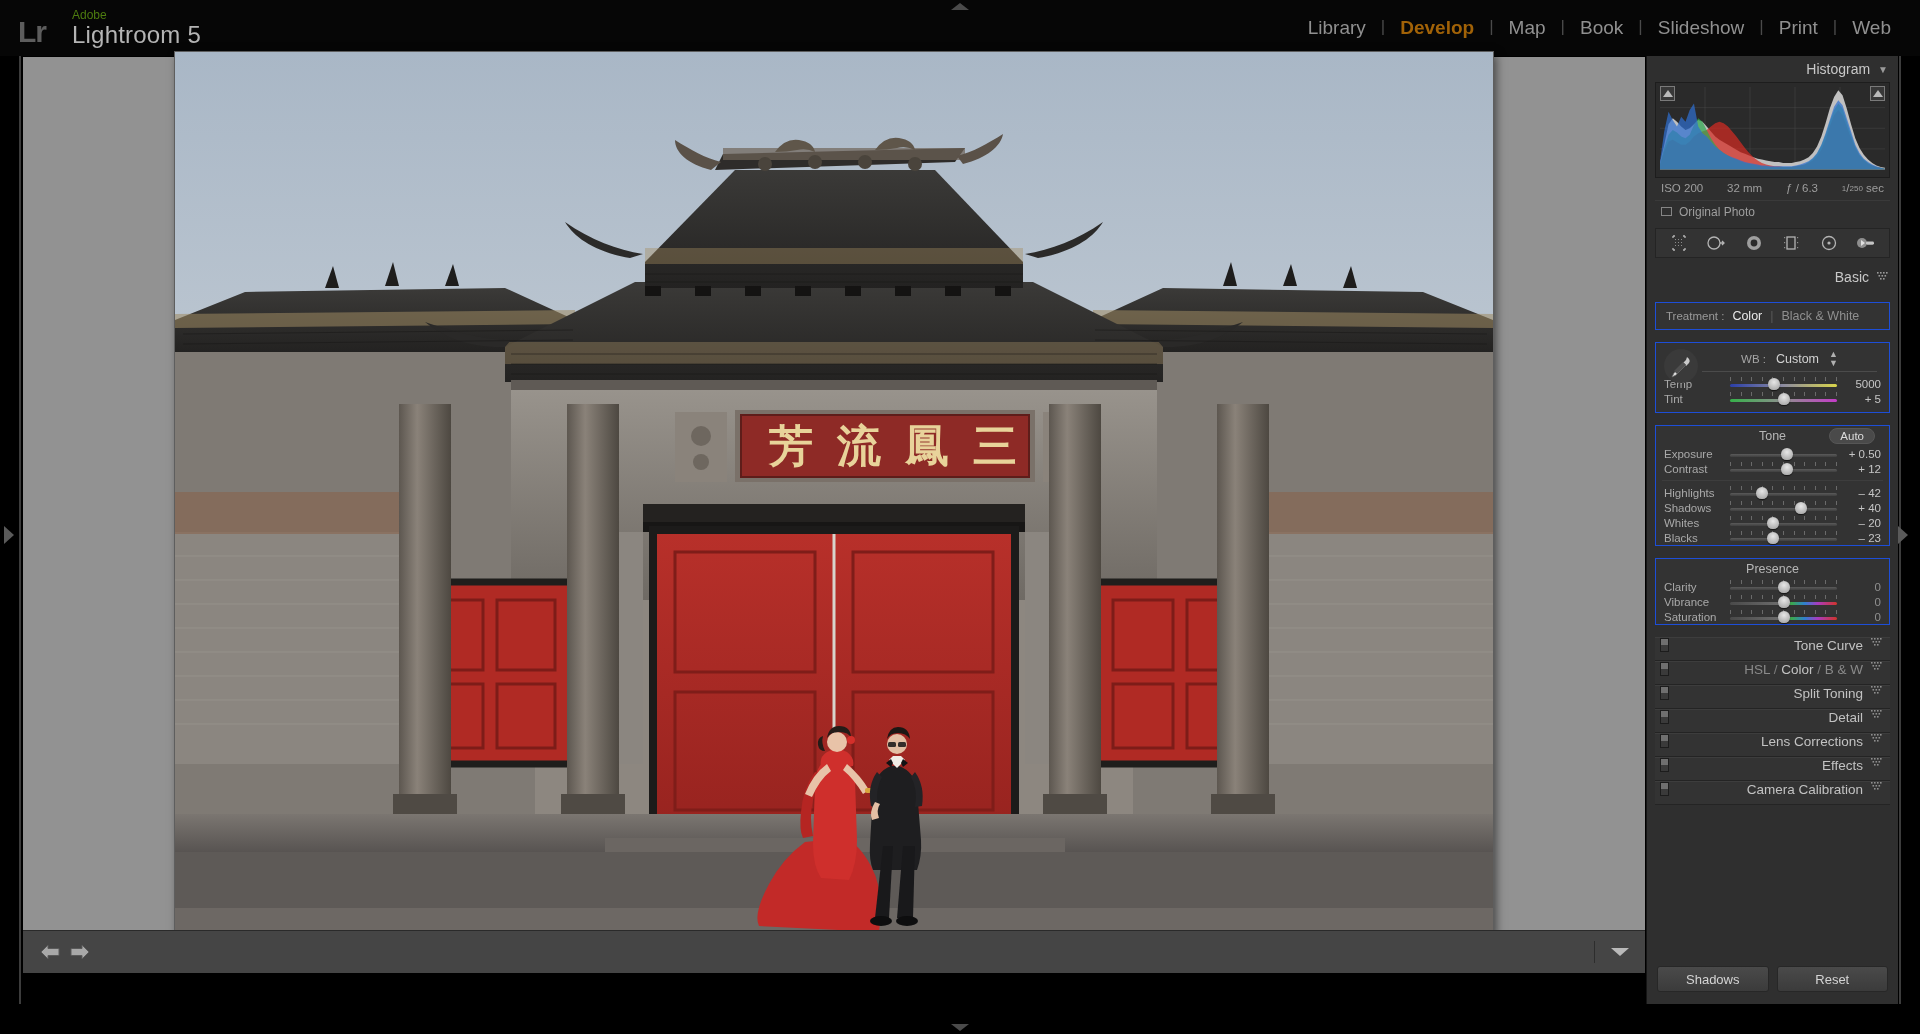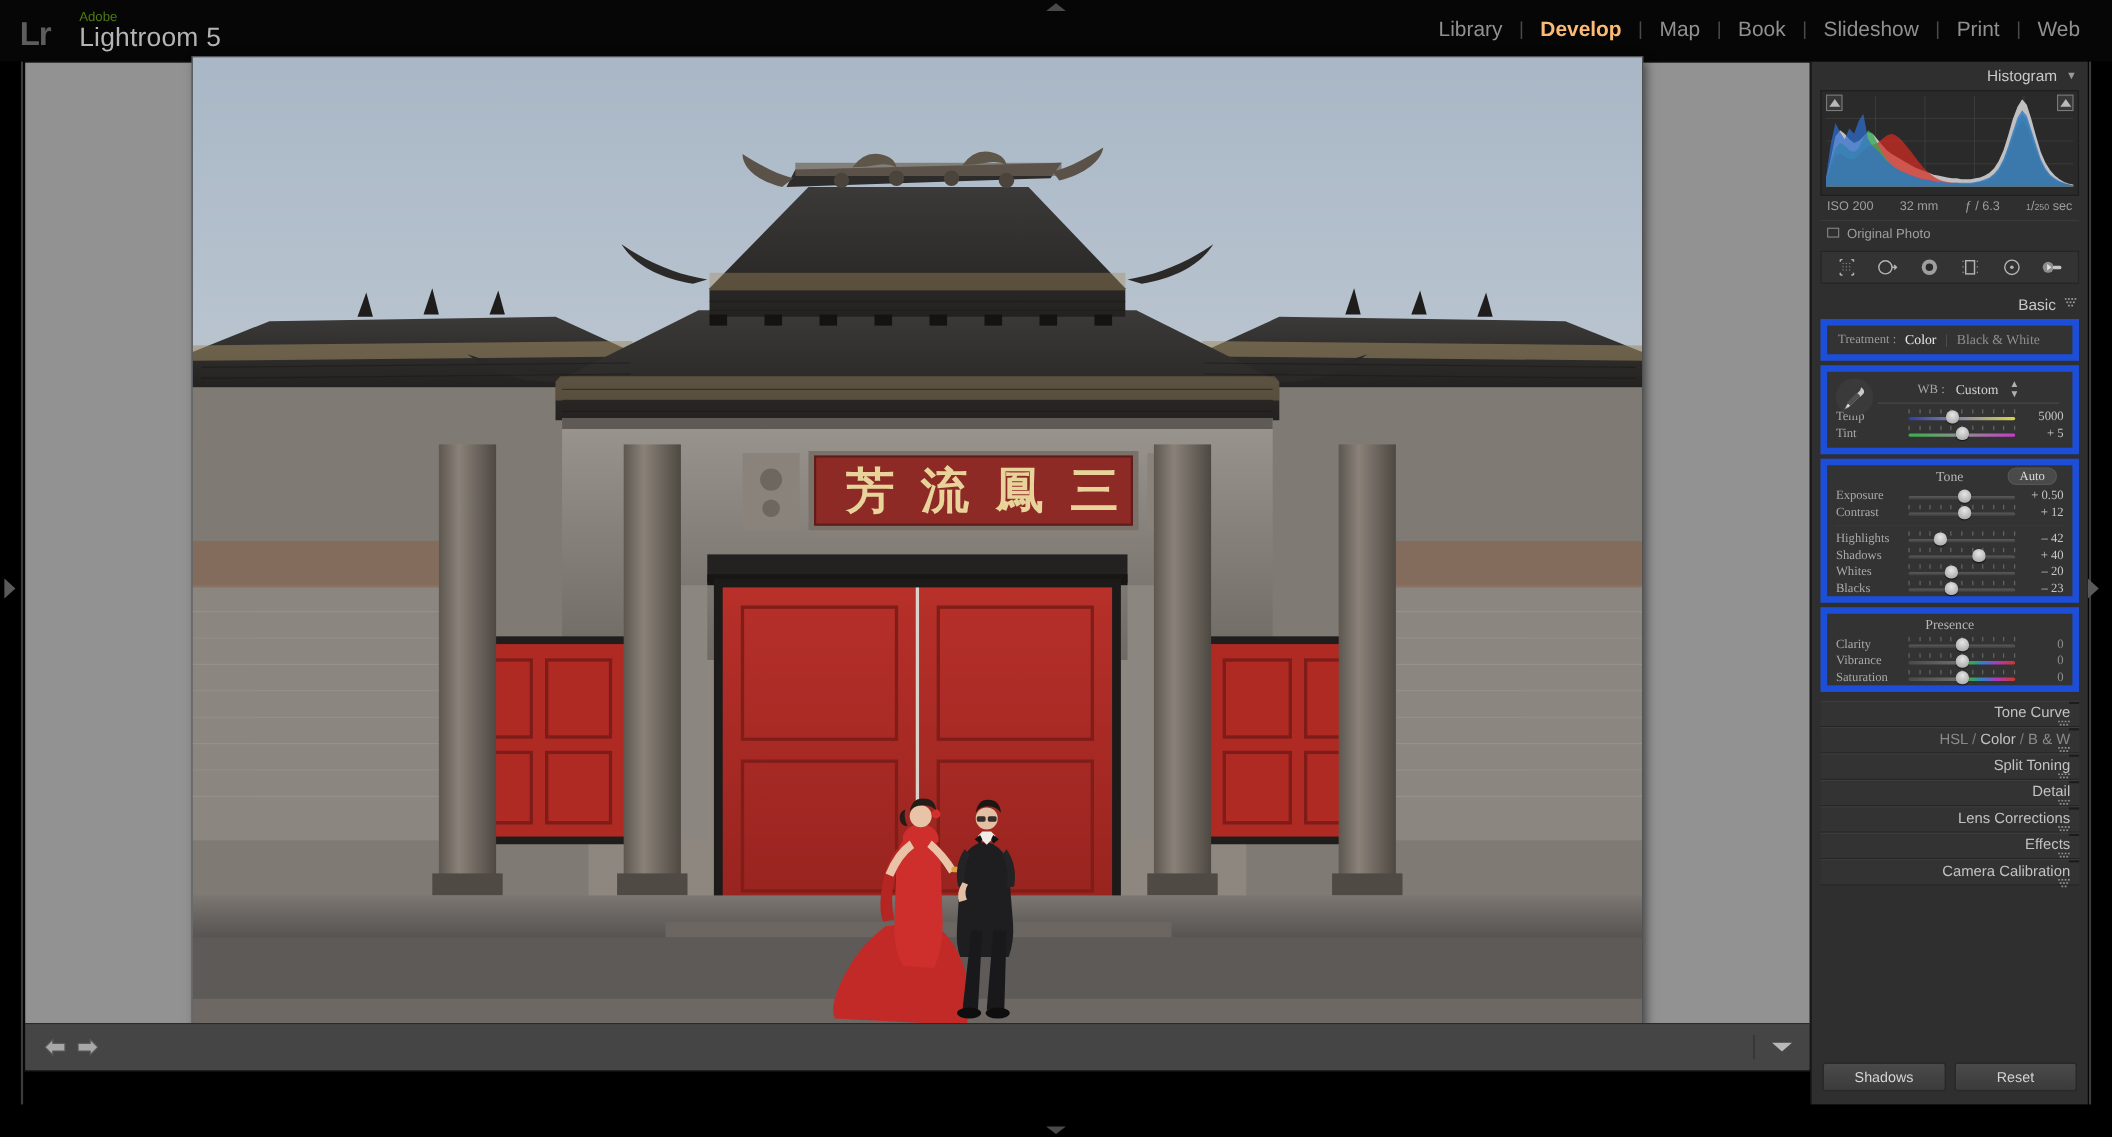--- a/index.html
+++ b/index.html
@@ -27,21 +27,21 @@
   #app-name  { font-size: 24px; color: #b4b4b4; font-weight: 300; letter-spacing: .2px; }
 
   #modules {
     margin-left: auto; margin-right: 14px;
     display: flex; align-items: flex-start; gap: 0;
     font-size: 19px;
   }
   #modules .mod {
     color: #909090; padding: 0 15px; cursor: pointer; font-weight: 400;
   }
-  #modules .mod.active { color: #fdba74; font-weight: 700; }
+  #modules .mod.active { color: #a16207; font-weight: 700; }
   #modules .sep { color: #4a4a4a; font-size: 17px; }
 
   .edge-chevron {
     position: absolute; left: 50%; transform: translateX(-50%);
     width: 0; height: 0; cursor: pointer;
   }
   #top-chevron { top: 3px; border-left: 9px solid transparent; border-right: 9px solid transparent; border-bottom: 7px solid #4a4a4a; }
   #bottom-chevron { bottom: 3px; border-left: 9px solid transparent; border-right: 9px solid transparent; border-top: 7px solid #4a4a4a; }
 
   .side-triangle { position: absolute; width: 0; height: 0; cursor: pointer;
@@ -124,21 +124,21 @@
     padding: 0 6px; border-top: 1px solid #3a3a3a; color: #9e9e9e; font-size: 12px; cursor: pointer;
   }
   .chk { width: 11px; height: 9px; border: 1px solid #868686; }
 
   #tool-strip {
     margin: 6px 8px 0; height: 30px; background: #333;
     border: 1px solid #242424; display: flex; align-items: center;
     justify-content: space-around; padding: 0 4px;
   }
   #tool-strip .tool { width: 26px; height: 22px; display: flex; align-items: center; justify-content: center; cursor: pointer; }
-  .block { margin: 0 8px; background: #333; border: 6px solid #1d4ed8; font-family: Liberation Serif, serif; }
+  .block { margin: 12px 8px; background: #333; border: 1px solid #1d4ed8; }
 
   #treatment-row { height: 26px; display: flex; align-items: center; padding: 0 10px; gap: 8px; }
   #treatment-row .lbl { color: #9a9a9a; font-size: 11.5px; }
   #treatment-row .opt { font-size: 12.5px; color: #8f8f8f; cursor: pointer; }
   #treatment-row .opt.active { color: #e8e8e8; }
   #treatment-row .bar { color: #585858; }
 
   .wb-block { position: relative; padding: 6px 0 6px 0; }
   #wb-dropper {
     position: absolute; left: 8px; top: 6px; width: 34px; height: 34px;
@@ -171,23 +171,23 @@
   .sec-label-row { height: 20px; display: flex; align-items: center; justify-content: center; gap: 10px; position: relative; }
   .sec-label-row .t { font-size: 12.5px; color: #b6b6b6; }
   #auto-btn {
     position: absolute; right: 14px; top: 2px; padding: 1px 10px;
     background: #4a4a4a; border: 1px solid #565656; border-radius: 8px;
     font-size: 11.5px; color: #dcdcdc; cursor: pointer;
   }
   .divider { height: 1px; background: #2a2a2a; border-bottom: 1px solid #3d3d3d; margin: 4px 6px; }
 
   .collapsed {
-    margin: 0 8px; height: 24px; display: flex; align-items: flex-end;
+    margin: 0 8px; height: 24px; display: flex; align-items: flex-start;
     background: #333; border-top: 1px solid #3d3d3d; border-bottom: 1px solid #242424;
-    cursor: pointer; position: relative; flex-direction: column;
+    cursor: pointer; position: relative;
   }
   .collapsed .sw { width: 9px; height: 14px; margin-left: 5px; background: linear-gradient(#6f6f6f 50%, #3a3a3a 50%); border: 1px solid #1c1c1c; }
   .collapsed .title { flex: 1; text-align: right; padding-right: 8px; font-size: 13.5px; color: #c2c2c2; }
   .collapsed .title .dim { color: #8a8a8a; }
   .collapsed .title .sl { color: #7b7b7b; }
   .collapsed .twirl { margin-right: 8px; font-size: 10px; color: #8e8e8e; }
 
   #right-buttons {
     position: absolute; left: 0; right: 0; bottom: 12px;
     display: flex; gap: 8px; padding: 0 10px;

